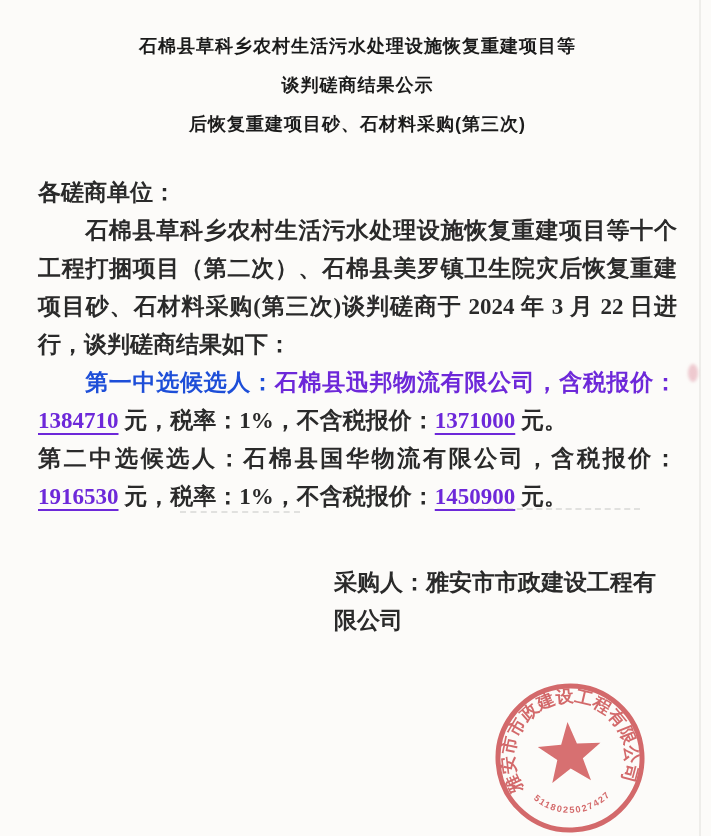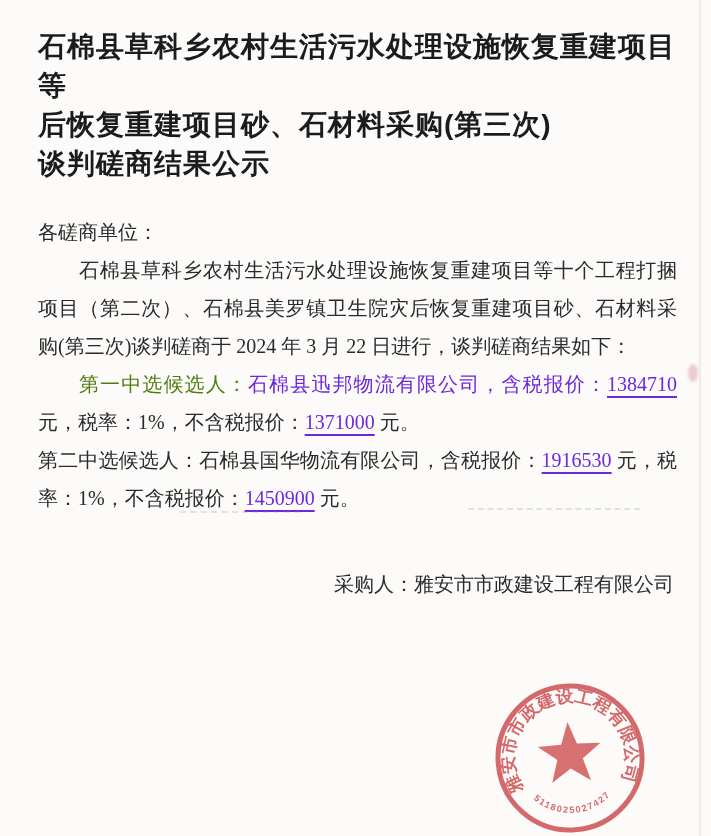--- a/index.html
+++ b/index.html
@@ -10,41 +10,42 @@
     position: relative;
     overflow: hidden;
     background: #fcfbf9;
     color: #262626;
     font-family: "Liberation Serif", serif;
   }
   .page { position: absolute; left: 38px; right: 34px; top: 0; }
 
   .doc-title {
     margin-top: 27px;
-    text-align: left;
+    text-align: center;
     font-family: "Liberation Sans", sans-serif;
     font-weight: 700;
-    font-size: 28px;
+    font-size: 18px;
     line-height: 39px;
     color: #1b1b1b;
     letter-spacing: 1px;
   }
 
   .body-text p {
     margin: 0;
-    font-size: 20px;
+    font-size: 23px;
     line-height: 38px;
     text-align: justify;
     color: #2a2a2a;
+    font-weight: bold;
   }
   .salutation { margin-top: 30px !important; }
   .indent { text-indent: 2.05em; }
   .gap-top { margin-top: 38px !important; }
 
-  .lighter { color: #4d7c0f; }
+  .lighter { color: #1d4ed8; }
   .darker { color: #6d28d9; }
   .u {
     text-decoration: underline;
     text-underline-offset: 5px;
     font-family: "Liberation Serif", serif;
   }
 
   .buyer-line { margin-top: 48px !important; padding-left: 296px; text-align: left !important; }
 
   
@@ -84,22 +85,22 @@
   .bleed-dash-a { left: 468px; top: 508px; width: 172px; }
   .bleed-dash-b { left: 180px; top: 511px; width: 120px; }
 </style>
 </head>
 <body>
 
 <div class="page">
 
   <div class="doc-title">
     <div>石棉县草科乡农村生活污水处理设施恢复重建项目等</div>
+    <div>谈判磋商结果公示</div>
     <div>后恢复重建项目砂、石材料采购(第三次)</div>
-    <div>谈判磋商结果公示</div>
   </div>
 
   <div class="body-text">
     <p class="salutation">各磋商单位：</p>
 
     <p class="indent">石棉县草科乡农村生活污水处理设施恢复重建项目等十个工程打捆项目（第二次）、石棉县美罗镇卫生院灾后恢复重建项目砂、石材料采购(第三次)谈判磋商于 2024 年 3 月 22 日进行，谈判磋商结果如下：</p>
 
 
     <p class="indent"><span class="lighter">第一中选候选人：</span><span class="darker">石棉县迅邦物流有限公司，含税报价：</span><span class="u darker">1384710</span><span> 元，税率：1%，不含税报价：</span><span class="u darker">1371000</span><span> 元。</span></p>
 

